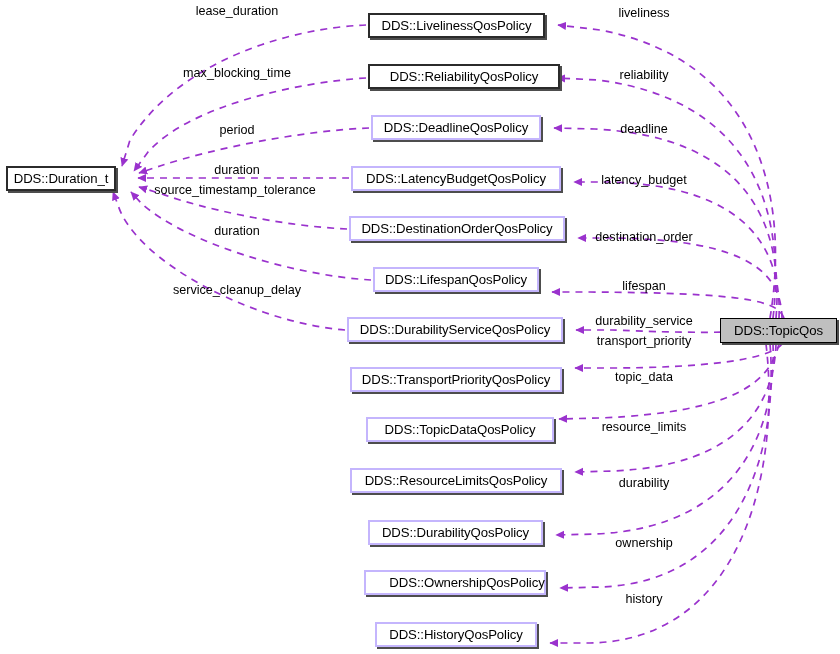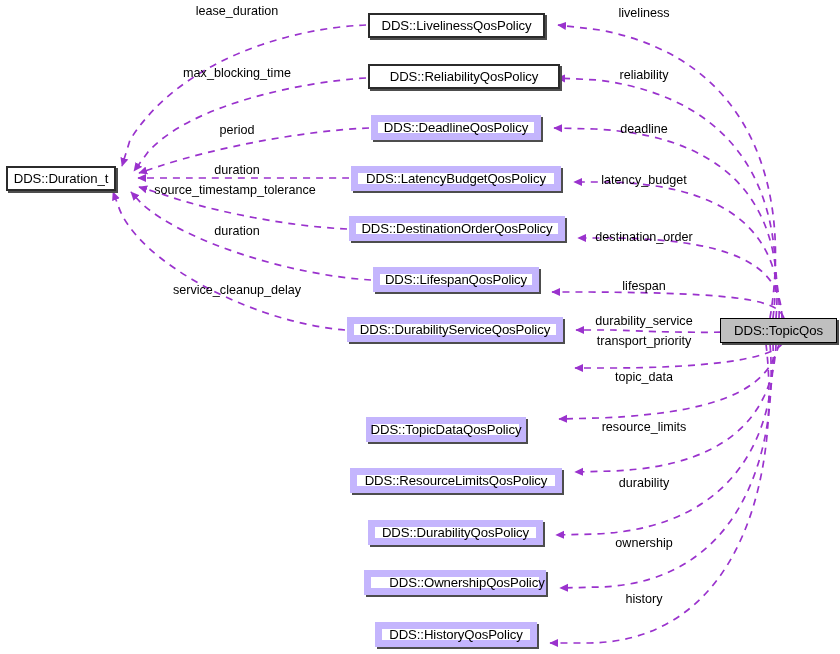--- a/index.html
+++ b/index.html
@@ -19,21 +19,21 @@
     position: absolute;
     left: 0;
     top: 0;
     width: 840px;
     height: 654px;
   }
   
   .node {
     position: absolute;
     box-sizing: border-box;
-    border: 7px solid #c4b5fd;
+    border: 2px solid #c4b5fd;
     background: #ffffff;
     box-shadow: 2px 2px 0 0 #4d4d4d;
     display: flex;
     align-items: center;
     justify-content: center;
     height: 25px;
     font-size: 13.2px;
     color: #000000;
     line-height: 1;
     white-space: nowrap;
@@ -117,21 +117,24 @@
   </div>
   <div class="node" style="left:349px; top:216px; width:216px;">
     <span>DDS::DestinationOrderQosPolicy</span>
   </div>
   <div class="node" style="left:373px; top:267px; width:166px;">
     <span>DDS::LifespanQosPolicy</span>
   </div>
   <div class="node" style="left:347px; top:317px; width:216px;">
     <span>DDS::DurabilityServiceQosPolicy</span>
   </div>
-  <div class="node" style="left:366px; top:417px; width:160px;">
+  <div class="node" style="left:350px; top:367px; width:212px;">
+    <span>DDS::TransportPriorityQosPolicy</span>
+  </div>
+  <div class="node" style="left:366px; top:417px; width:188px;">
     <span>DDS::TopicDataQosPolicy</span>
   </div>
   <div class="node" style="left:350px; top:468px; width:212px;">
     <span>DDS::ResourceLimitsQosPolicy</span>
   </div>
   <div class="node" style="left:368px; top:520px; width:175px;">
     <span>DDS::DurabilityQosPolicy</span>
   </div>
   <div class="node" style="left:364px; top:570px; width:182px;padding-left:24px;">
     <span>DDS::OwnershipQosPolicy</span>

